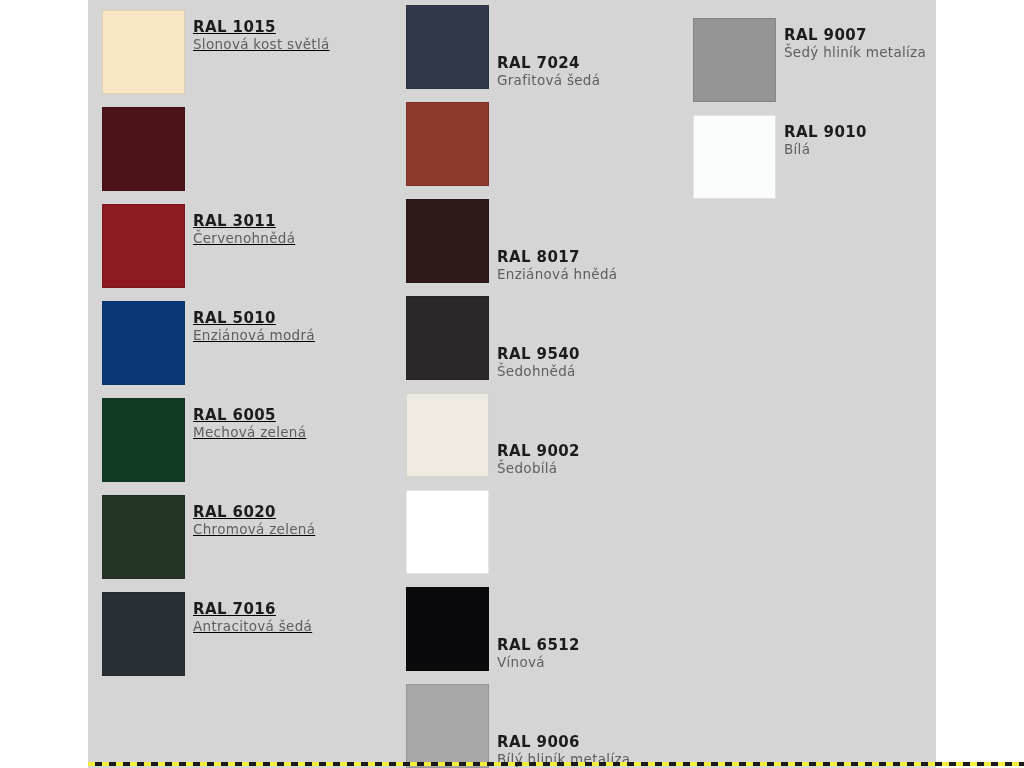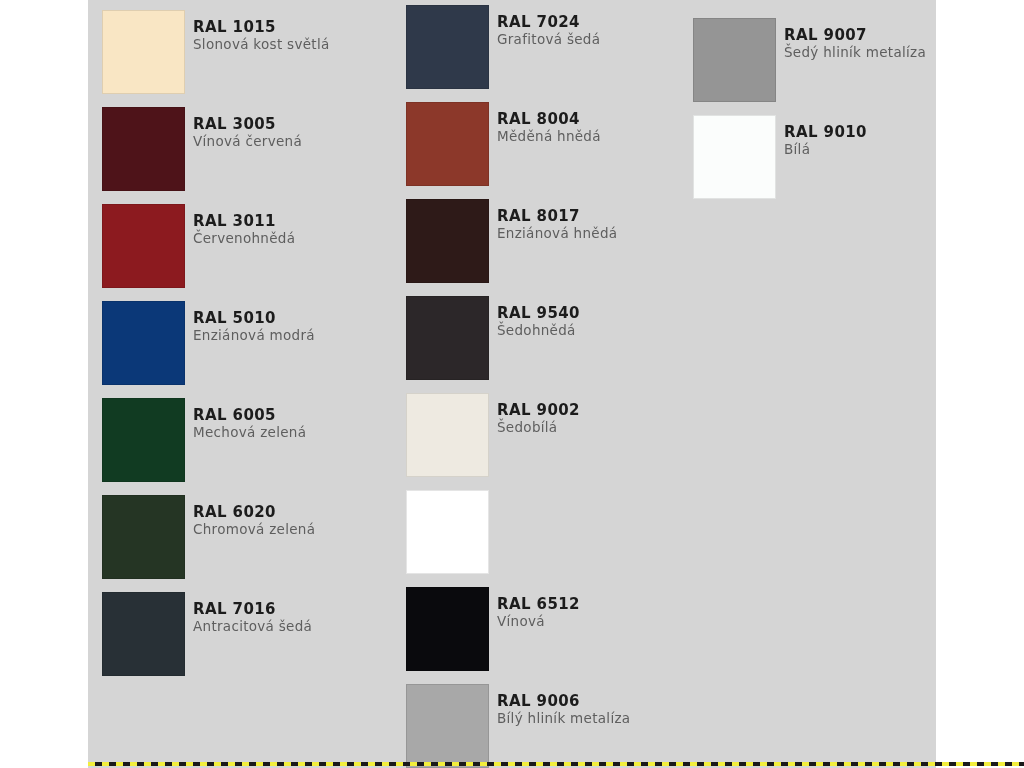--- a/index.html
+++ b/index.html
@@ -34,22 +34,22 @@
       #1a1a1a 7px, #1a1a1a 14px
     );
   }
   .column {
     position: absolute;
     top: 0;
   }
   #col-0 { left: 102px; width: 290px; }
   #col-1 { left: 406px; width: 290px; }
   #col-2 { left: 693px; width: 243px; }
-  #col-0 .row-inner { padding-top: 10px; }
-  #col-1 .row-inner { padding-top: 5px; }
+  #col-0 .row-inner { padding-top: 10px; text-decoration: underline; }
+  #col-1 .row-inner { padding-top: 5px; align-items: flex-end; }
   #col-2 .row-inner { padding-top: 18px; }
   .swatch-row {
     position: relative;
     height: 97px;
   }
   .row-inner {
     display: flex;
     align-items: flex-start;
   }
   .swatch {
@@ -90,24 +90,20 @@
         <div class="swatch" style="background: rgb(249, 230, 196);"></div>
         <div class="labels">
           <div class="ral-code">RAL 1015</div>
           <div class="ral-name">Slonová kost světlá</div>
         </div>
       </div>
     </div>
     <div class="swatch-row">
       <div class="row-inner">
         <div class="swatch" style="background: rgb(78, 19, 25);"></div>
-        <div class="labels">
-          <div class="ral-code">RAL 3005</div>
-          <div class="ral-name">Vínová červená</div>
-        </div>
       </div>
     </div>
     <div class="swatch-row">
       <div class="row-inner">
         <div class="swatch" style="background: rgb(140, 26, 31);"></div>
         <div class="labels">
           <div class="ral-code">RAL 3011</div>
           <div class="ral-name">Červenohnědá</div>
         </div>
       </div>
@@ -155,24 +151,20 @@
         <div class="swatch" style="background: rgb(47, 57, 74);"></div>
         <div class="labels">
           <div class="ral-code">RAL 7024</div>
           <div class="ral-name">Grafitová šedá</div>
         </div>
       </div>
     </div>
     <div class="swatch-row">
       <div class="row-inner">
         <div class="swatch" style="background: rgb(140, 56, 42);"></div>
-        <div class="labels">
-          <div class="ral-code">RAL 8004</div>
-          <div class="ral-name">Měděná hnědá</div>
-        </div>
       </div>
     </div>
     <div class="swatch-row">
       <div class="row-inner">
         <div class="swatch" style="background: rgb(46, 26, 24);"></div>
         <div class="labels">
           <div class="ral-code">RAL 8017</div>
           <div class="ral-name">Enziánová hnědá</div>
         </div>
       </div>

